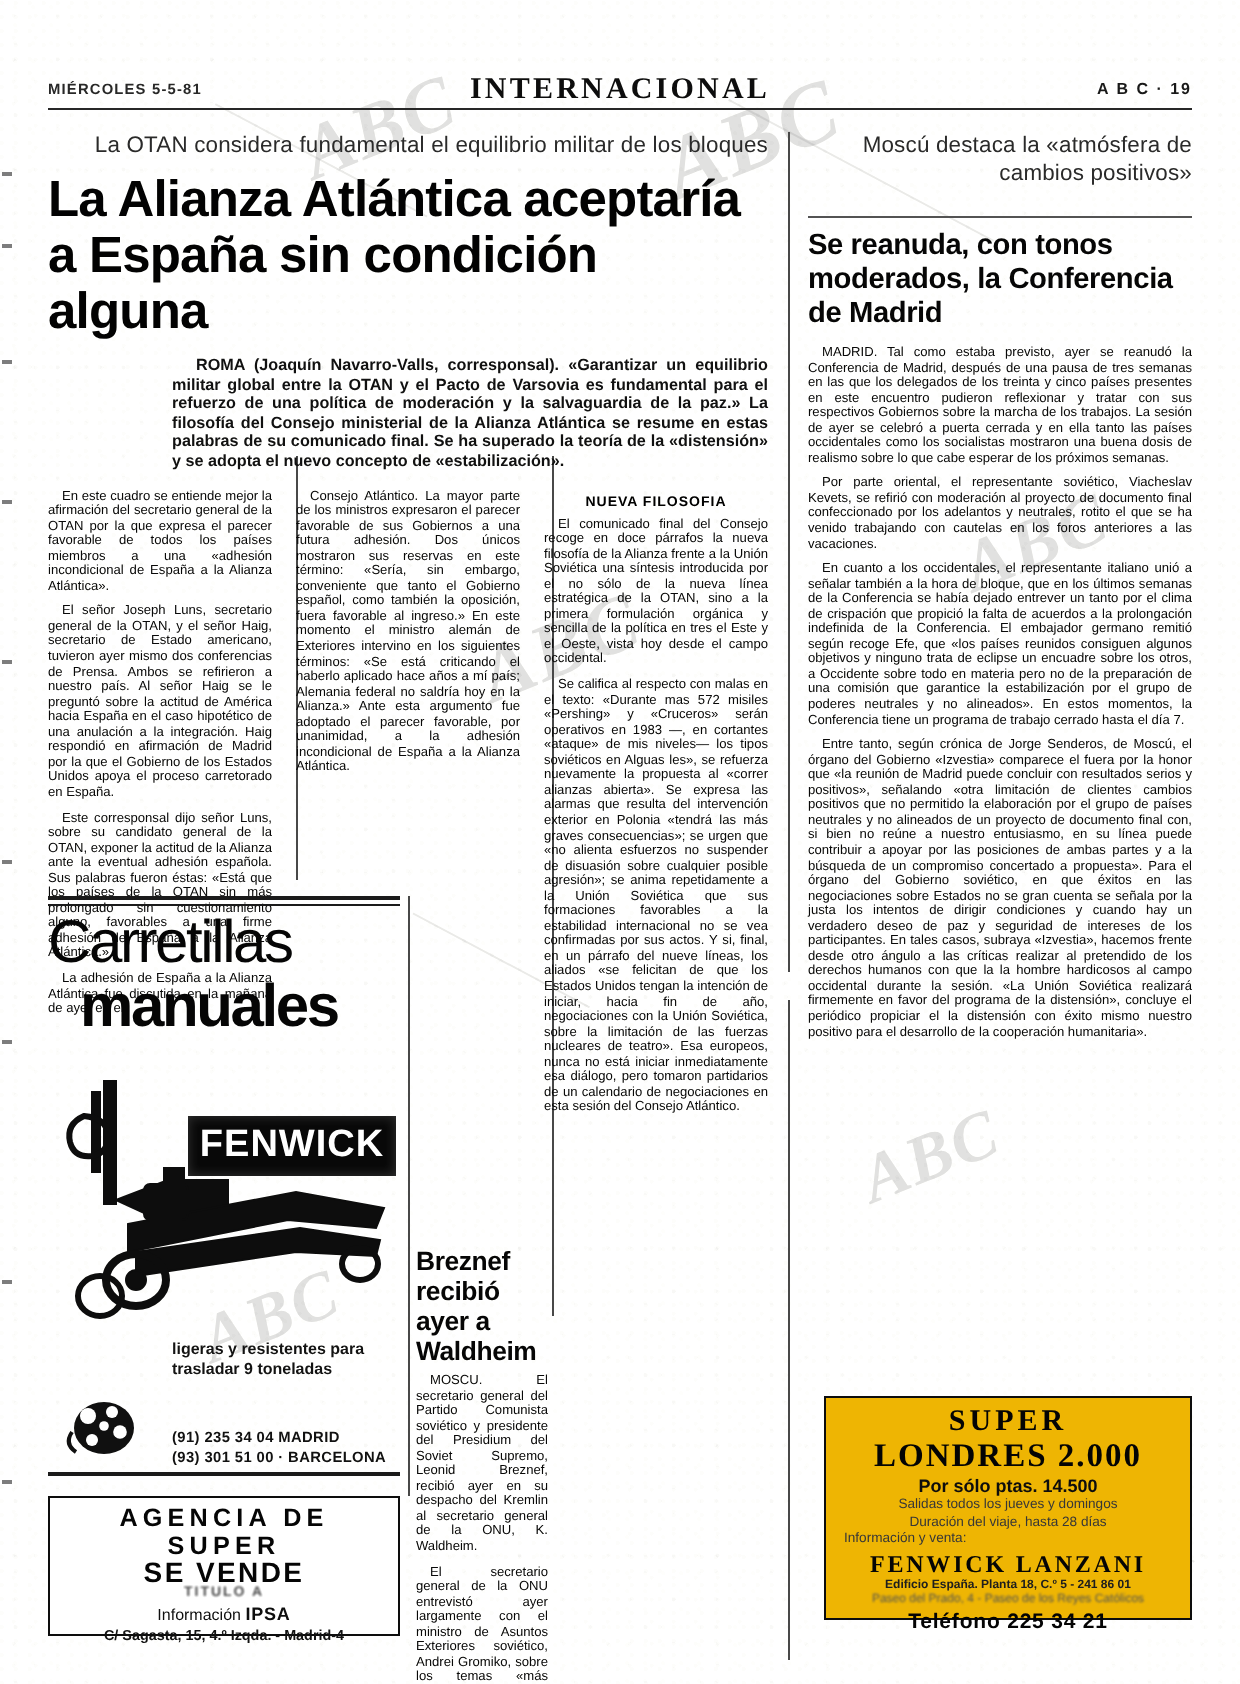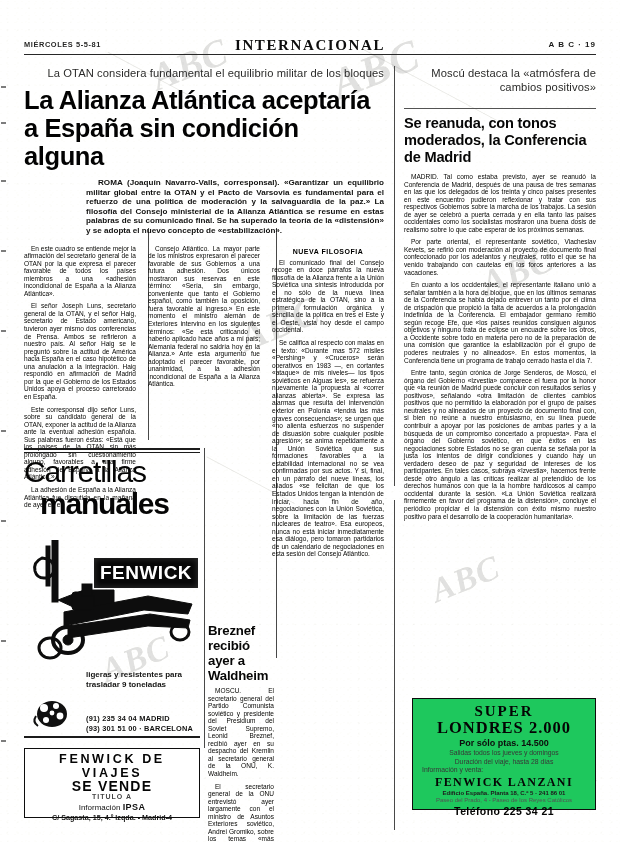--- a/index.html
+++ b/index.html
@@ -220,21 +220,21 @@
   .ag-t1{font-size:12.6px;font-weight:bold;letter-spacing:2.6px;line-height:14px;color:#0a0a0a;}
   .ag-t2{font-size:14px;font-weight:bold;letter-spacing:1.2px;line-height:12px;color:#0a0a0a;}
   .ag-t3{font-size:7px;font-weight:bold;letter-spacing:1px;line-height:10px;color:#444;filter:blur(0.5px);}
   .ag-t4{font-size:8px;line-height:11px;color:#121212;}
   .ag-t4 b{font-size:9px;letter-spacing:0.4px;}
   .ag-t5{font-size:7.2px;line-height:9px;font-weight:bold;color:#161616;}
   
   .ad-londres{
     position:absolute;left:412px;top:698px;width:184px;height:112px;
     border:1.6px solid #111;
-    background:#22c55e;
+    background:#eab308;
     box-sizing:border-box;
     padding:4px 5px;
     text-align:center;
   }
   .lo-t1{font-family:"Liberation Serif", serif;font-size:15px;font-weight:bold;letter-spacing:2px;line-height:16px;color:#090909;}
   .lo-t2{font-family:"Liberation Serif", serif;font-size:16.5px;font-weight:bold;letter-spacing:1px;line-height:18px;color:#090909;}
   .lo-t3{font-size:9px;font-weight:bold;line-height:12px;color:#111;}
   .lo-t4{font-size:6.8px;line-height:8.6px;color:#3a3a3a;filter:blur(0.3px);}
   .lo-t5{font-family:"Liberation Serif", serif;font-size:12px;font-weight:bold;letter-spacing:1.4px;line-height:15px;color:#0a0a0a;}
   .lo-t6{font-size:6px;line-height:7.6px;font-weight:bold;color:#222;}
@@ -372,21 +372,21 @@
 
     <div class="ad-phones">
       <div>(91) 235 34 04  MADRID</div>
       <div>(93) 301 51 00 · BARCELONA</div>
     </div>
 
     <div class="ad-bottom-rule"></div>
   </div>
 
   <div class="ad-agencia">
-    <div class="ag-t1">FENWICK DE VIAJES</div>
+    <div class="ag-t1">AGENCIA DE SUPER</div>
     <div class="ag-t2">SE VENDE</div>
     <div class="ag-t3">TITULO A</div>
     <div class="ag-t4">
       <span>Información</span>
       <b>IPSA</b>
     </div>
     <div class="ag-t5">C/ Sagasta, 15, 4.º Izqda. - Madrid-4</div>
   </div>
 
   <div class="ad-londres">

